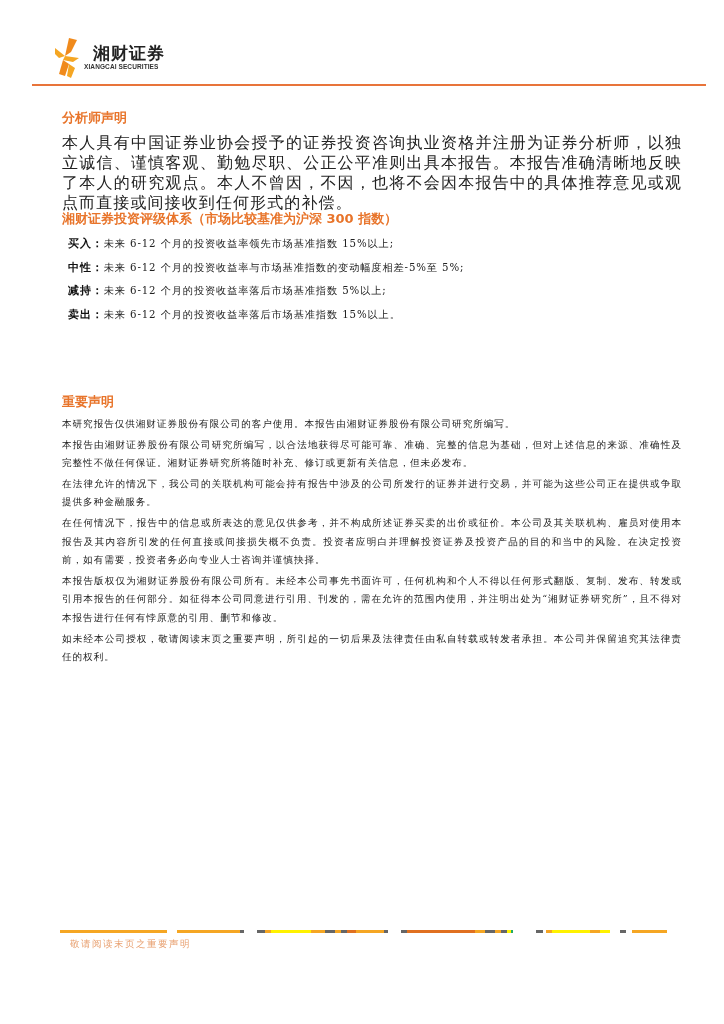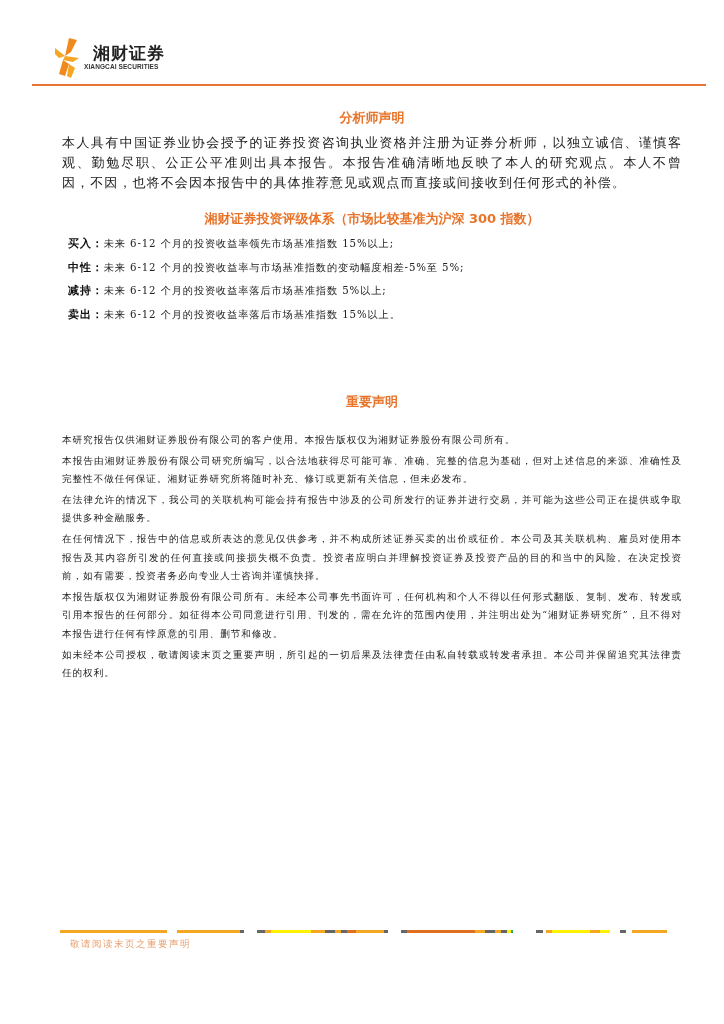--- a/index.html
+++ b/index.html
@@ -7,22 +7,22 @@
          font-family: "DejaVu Serif", "Liberation Serif", serif; color: #222; }
   .header { position: absolute; left: 0; top: 0; width: 724px; height: 90px; }
   .logo { position: absolute; left: 55px; top: 38px; width: 150px; height: 40px; }
   .logo-mark { position: absolute; left: 0; top: 0; width: 26px; height: 40px; }
   .logo-cn { position: absolute; left: 38px; top: 4px; font-family: "DejaVu Sans", sans-serif;
              font-weight: bold; font-size: 17px; color: #222; letter-spacing: 1px; }
   .logo-en { position: absolute; left: 29px; top: 25px; font-family: "Liberation Sans", sans-serif;
              font-size: 6.5px; color: #333; letter-spacing: 0.1px; font-weight: bold; }
   .header-rule { position: absolute; left: 32px; top: 84px; width: 674px; height: 2px; background: #e8743a; }
   .sec-title { font-family: "DejaVu Sans", sans-serif; font-weight: bold; color: #e8742a;
-               font-size: 13px; margin: 0 0 6px 0; text-align: center; }
-  .para { font-size: 13px; line-height: 20px; letter-spacing: 1.1px; margin: 0; text-align: justify; }
+               font-size: 13px; margin: 0 0 6px 0; }
+  .para { font-size: 16px; line-height: 20px; letter-spacing: 1.1px; margin: 0; text-align: justify; }
   .sec1 { position: absolute; left: 62px; top: 109px; width: 620px; }
   .sec2 { position: absolute; left: 62px; top: 210px; width: 620px; }
   .rating-row { font-size: 10.2px; line-height: 23.5px; letter-spacing: 0.9px; padding-left: 6px; }
   .rating-name { font-weight: bold; font-size: 11px; color: #111; font-family: "DejaVu Sans", sans-serif; }
   .sec3 { position: absolute; left: 62px; top: 393px; width: 620px; }
   .decl { font-size: 9.6px; line-height: 18.6px; letter-spacing: 0.95px; margin: 0 0 2px 0; text-align: justify; }
 
   .footer { position: absolute; left: 0; top: 930px; width: 724px; height: 40px; }
   .footer-bars { position: absolute; left: 60px; top: 0; width: 610px; height: 4px; }
   .fb { position: absolute; top: 0; height: 3px; }
@@ -62,22 +62,22 @@
   </div>
   <div class="rating-row">
     <span class="rating-name">减持：</span><span>未来 6-12  个月的投资收益率落后市场基准指数 5%以上;</span>
   </div>
   <div class="rating-row">
     <span class="rating-name">卖出：</span><span>未来 6-12  个月的投资收益率落后市场基准指数 15%以上。</span>
   </div>
 </section>
 
 <section class="sec3">
-  <h2 class="sec-title" style="margin-bottom:20px;">重要声明</h2>
-  <p class="decl">本研究报告仅供湘财证券股份有限公司的客户使用。本报告版权仅为湘财证券股份有限公司所有。</p>
+  <h2 class="sec-title" style="margin-bottom:4px;">重要声明</h2>
+  <p class="decl">本研究报告仅供湘财证券股份有限公司的客户使用。本报告由湘财证券股份有限公司研究所编写。</p>
   <p class="decl">本报告由湘财证券股份有限公司研究所编写，以合法地获得尽可能可靠、准确、完整的信息为基础，但对上述信息的来源、准确性及完整性不做任何保证。湘财证券研究所将随时补充、修订或更新有关信息，但未必发布。</p>
   <p class="decl">在法律允许的情况下，我公司的关联机构可能会持有报告中涉及的公司所发行的证券并进行交易，并可能为这些公司正在提供或争取提供多种金融服务。</p>
   <p class="decl">在任何情况下，报告中的信息或所表达的意见仅供参考，并不构成所述证券买卖的出价或征价。本公司及其关联机构、雇员对使用本报告及其内容所引发的任何直接或间接损失概不负责。投资者应明白并理解投资证券及投资产品的目的和当中的风险。在决定投资前，如有需要，投资者务必向专业人士咨询并谨慎抉择。</p>
   <p class="decl">本报告版权仅为湘财证券股份有限公司所有。未经本公司事先书面许可，任何机构和个人不得以任何形式翻版、复制、发布、转发或引用本报告的任何部分。如征得本公司同意进行引用、刊发的，需在允许的范围内使用，并注明出处为“湘财证券研究所”，且不得对本报告进行任何有悖原意的引用、删节和修改。</p>
   <p class="decl">如未经本公司授权，敬请阅读末页之重要声明，所引起的一切后果及法律责任由私自转载或转发者承担。本公司并保留追究其法律责任的权利。</p>
 </section>
 
 <div class="footer">
   <div class="footer-bars">
     <div class="fb" style="left:0;width:107px;background:#f5a623;"></div>

